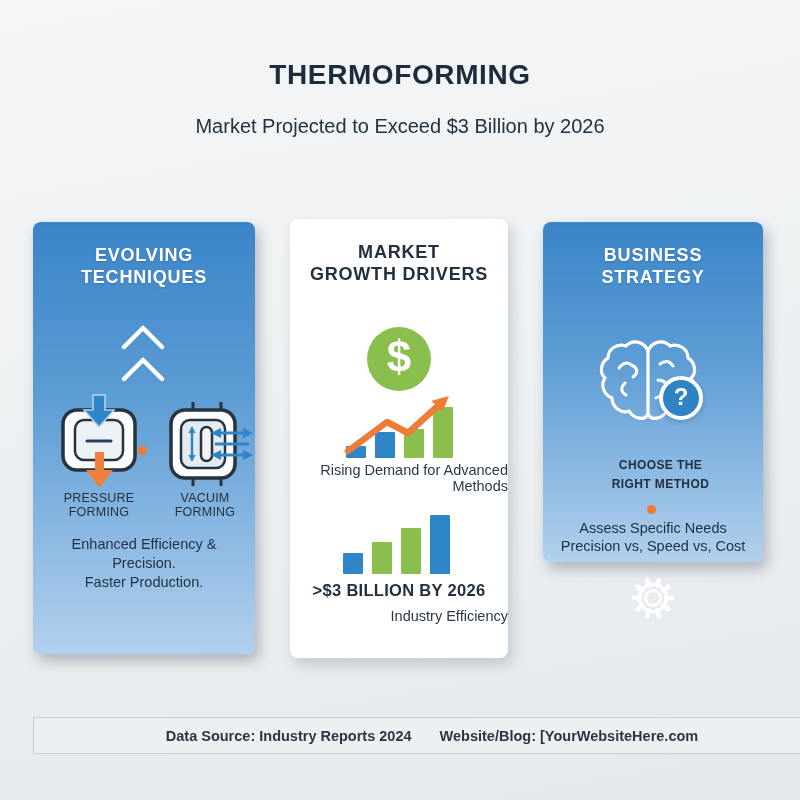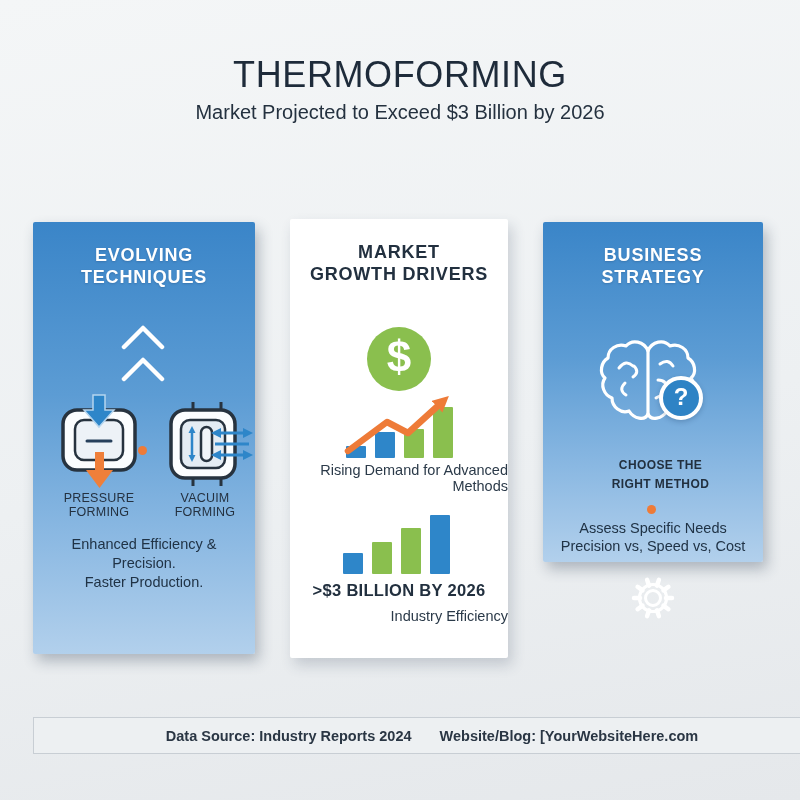--- a/index.html
+++ b/index.html
@@ -3,24 +3,24 @@
 <meta charset="utf-8">
 <style>
   html,body{margin:0;padding:0;}
   .canvas{
     position:relative;width:800px;height:800px;overflow:hidden;
     background:linear-gradient(170deg,#f4f6f7 0%,#edf0f2 55%,#e5e8eb 100%);
     font-family:"Liberation Sans",sans-serif;
   }
   
   .header{position:absolute;top:54px;left:0;width:800px;text-align:center;}
-  .title{font-size:36px;font-weight:400;color:#1e2b3a;line-height:41px;letter-spacing:.6px;}
-  .subtitle{margin-top:6px;font-size:20px;font-weight:500;color:#24313f;}
-  
-  .card{position:absolute;border-radius:2px;}
+  .title{font-size:28px;font-weight:700;color:#1e2b3a;line-height:41px;letter-spacing:.6px;}
+  .subtitle{margin-top:20px;font-size:20px;font-weight:500;color:#24313f;}
+  
+  .card{position:absolute;border-radius:8px;}
   .card-blue{
     background:linear-gradient(180deg,#3a85c8 0%,#5c9cd4 40%,#8ab8e2 72%,#b2d0ec 100%);
     box-shadow:4px 7px 14px rgba(45,62,84,.32);
   }
   .card-left{left:33px;top:222px;width:222px;height:432px;}
   .card-right{left:543px;top:222px;width:220px;height:340px;}
   .card-white{left:290px;top:219px;width:218px;height:439px;background:#ffffff;
     box-shadow:4px 7px 14px rgba(45,62,84,.20);}
   .card-title{position:absolute;top:22px;left:0;right:0;text-align:center;
     font-size:18px;font-weight:800;letter-spacing:.8px;line-height:22px;}

